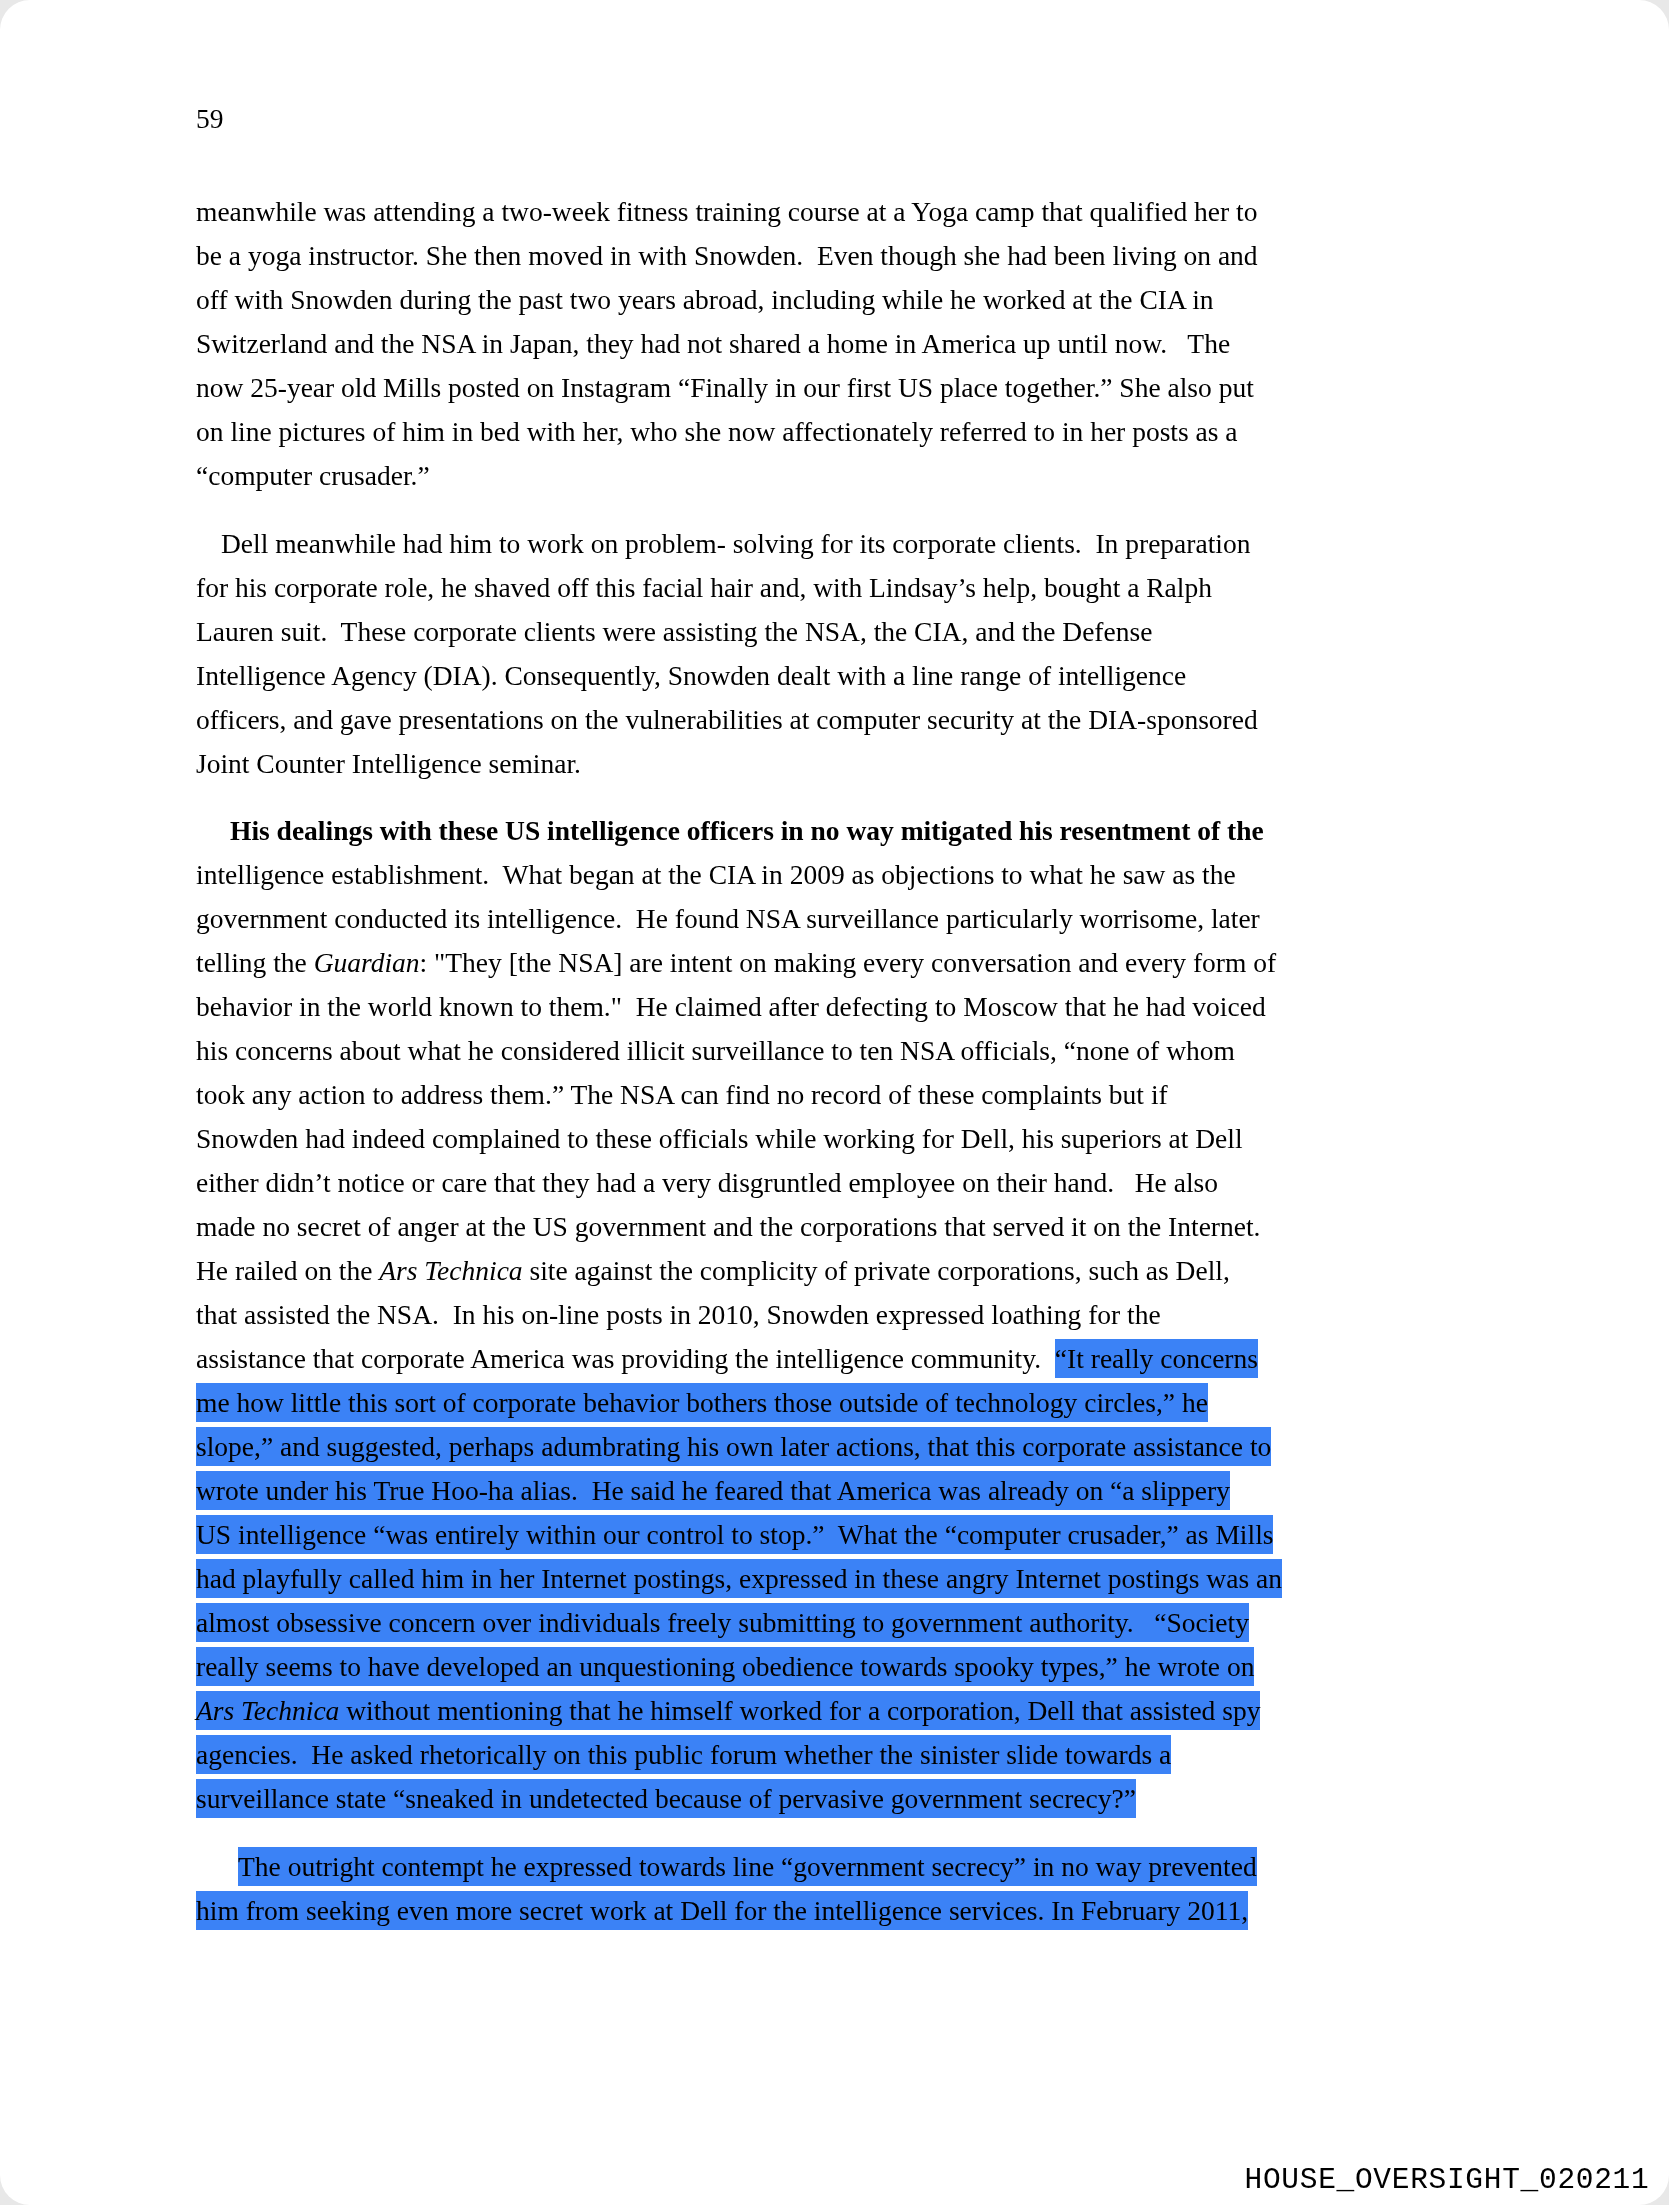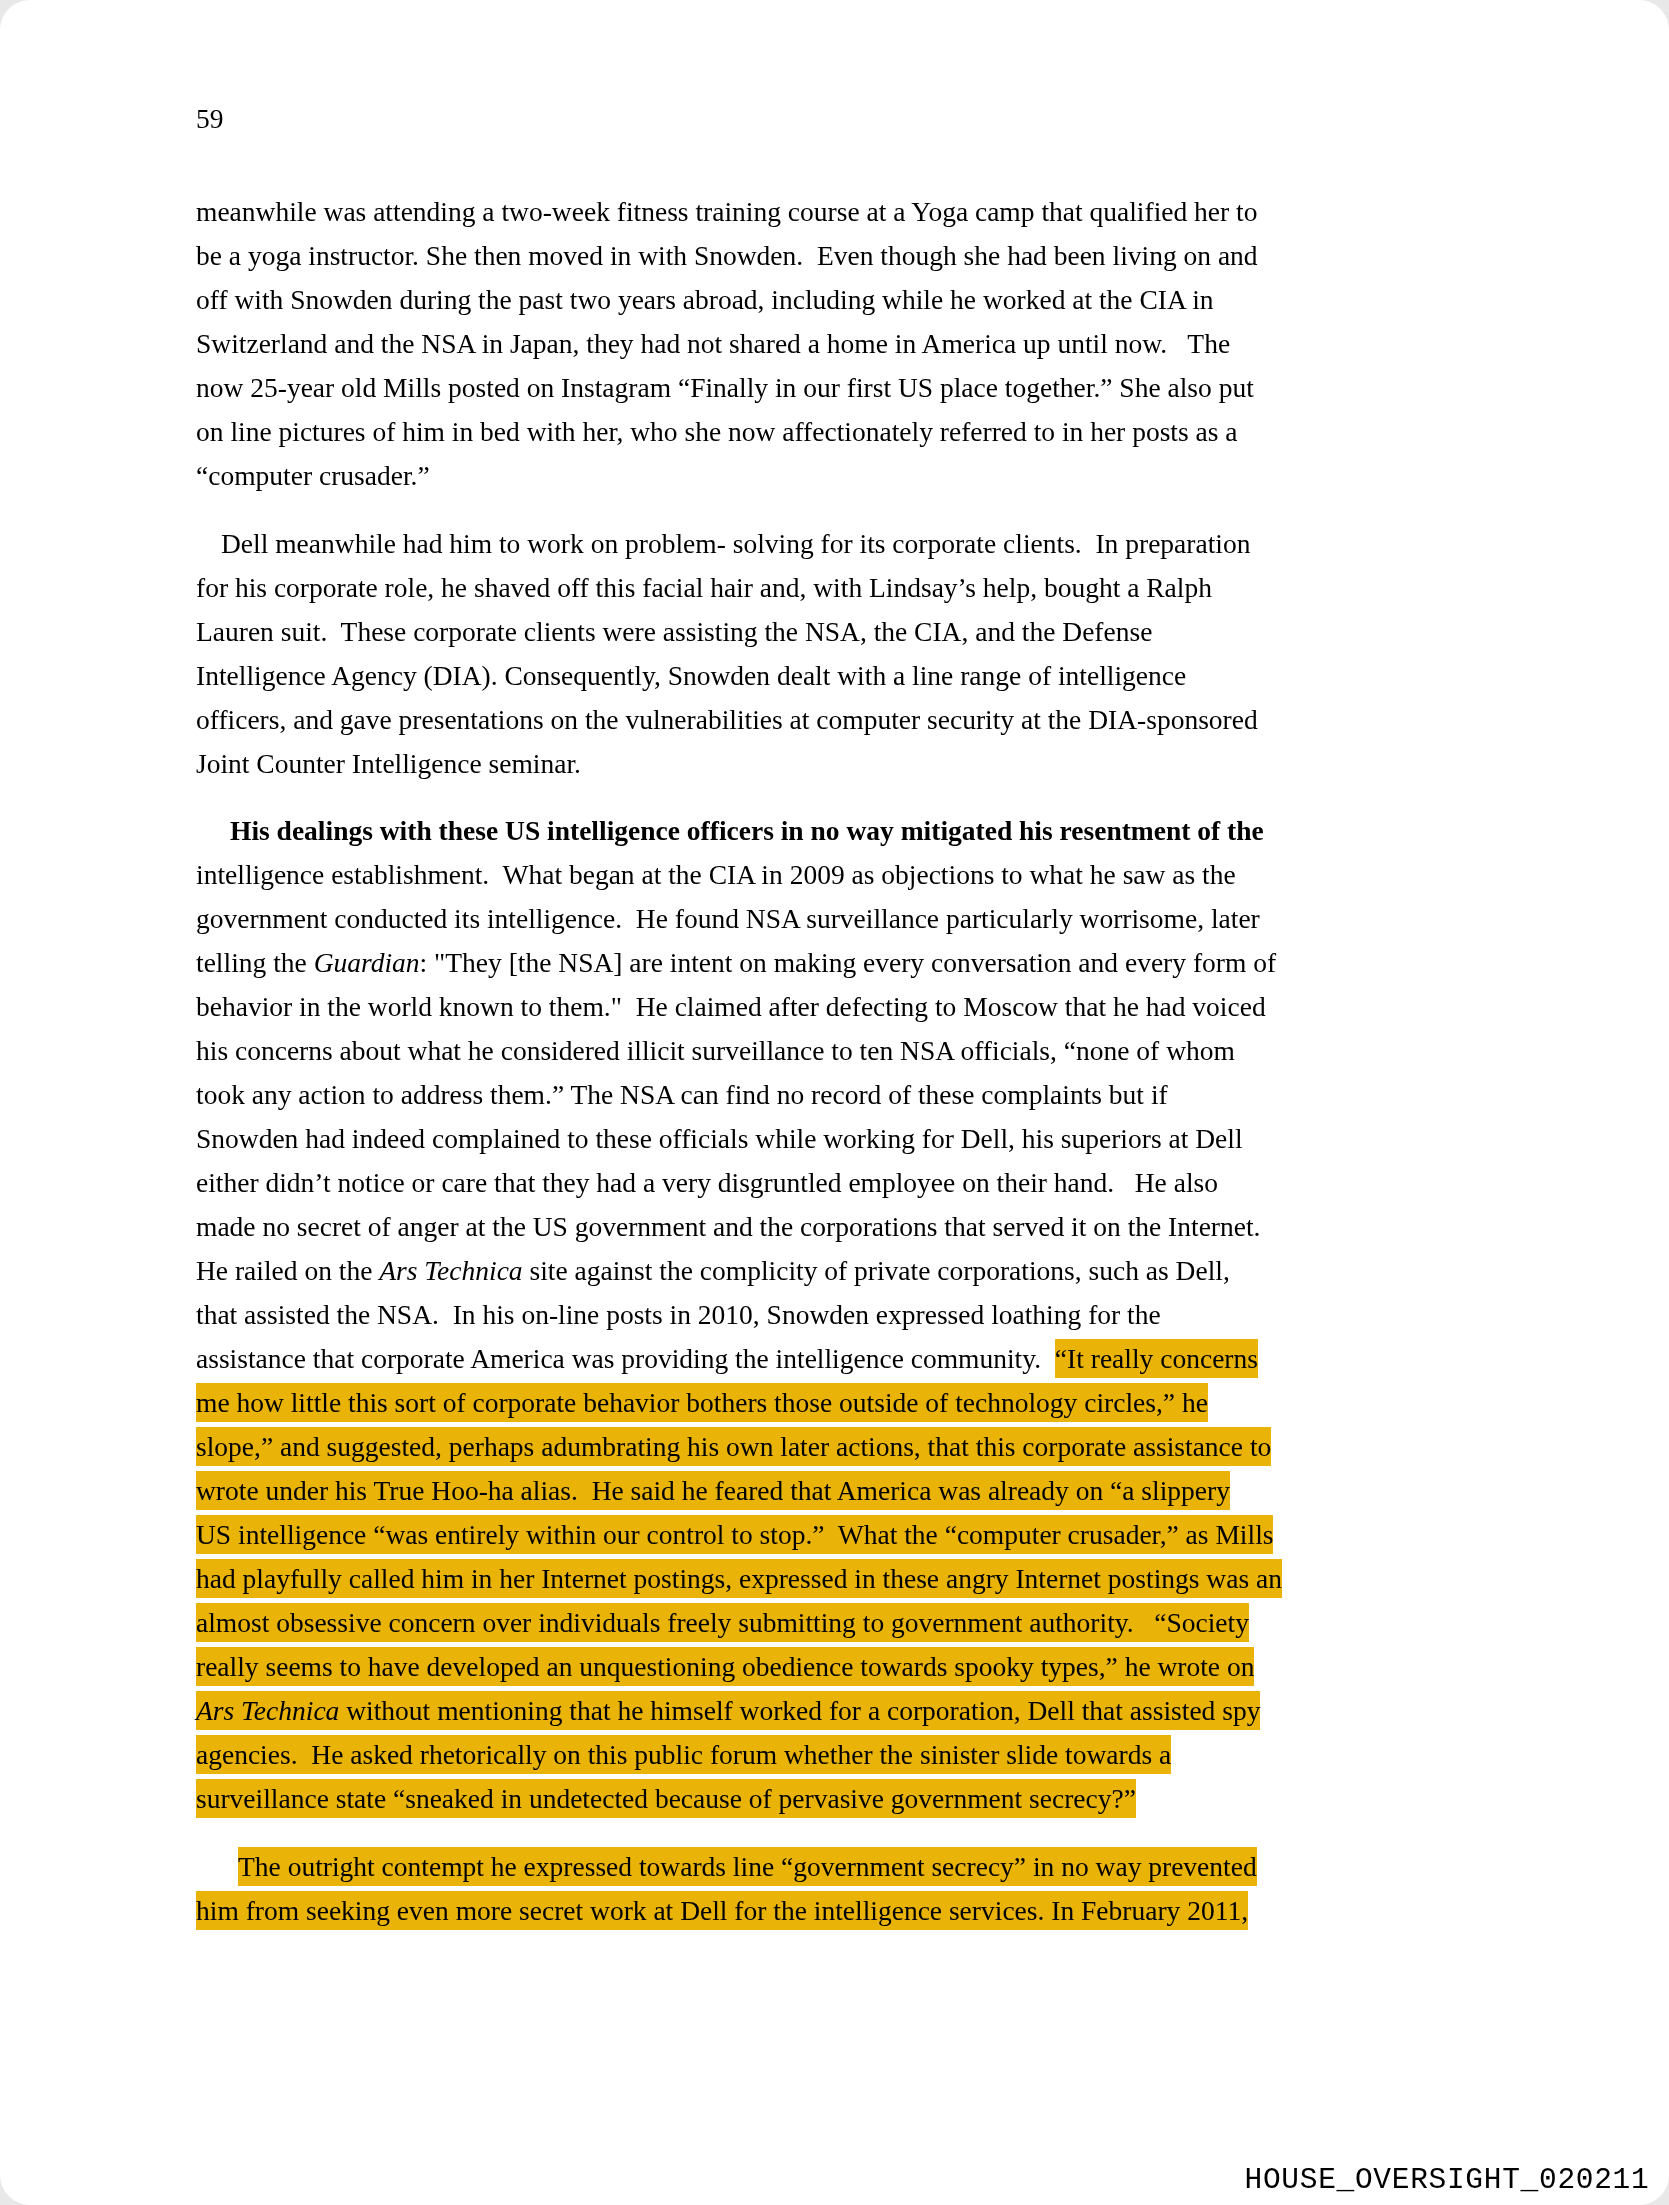--- a/index.html
+++ b/index.html
@@ -20,21 +20,21 @@
     position:absolute;top:190px;left:196px;width:1290px;
   }
   .paragraph{margin:0 0 23.6px 0;}
   .line{
     white-space:pre;
     font-size:27.5px;
     line-height:44px;
     height:44px;
   }
   .hl{
-    background:#eab308;
+    background:#3b82f6;
     padding:3.9px 0;
   }
   .it{font-style:italic;}
   .footer{
     position:absolute;right:19.6px;bottom:7.9px;
     font-family:Liberation Mono, monospace;
     font-size:29.5px;line-height:33px;
     letter-spacing:0.7px;
   }
 </style>

